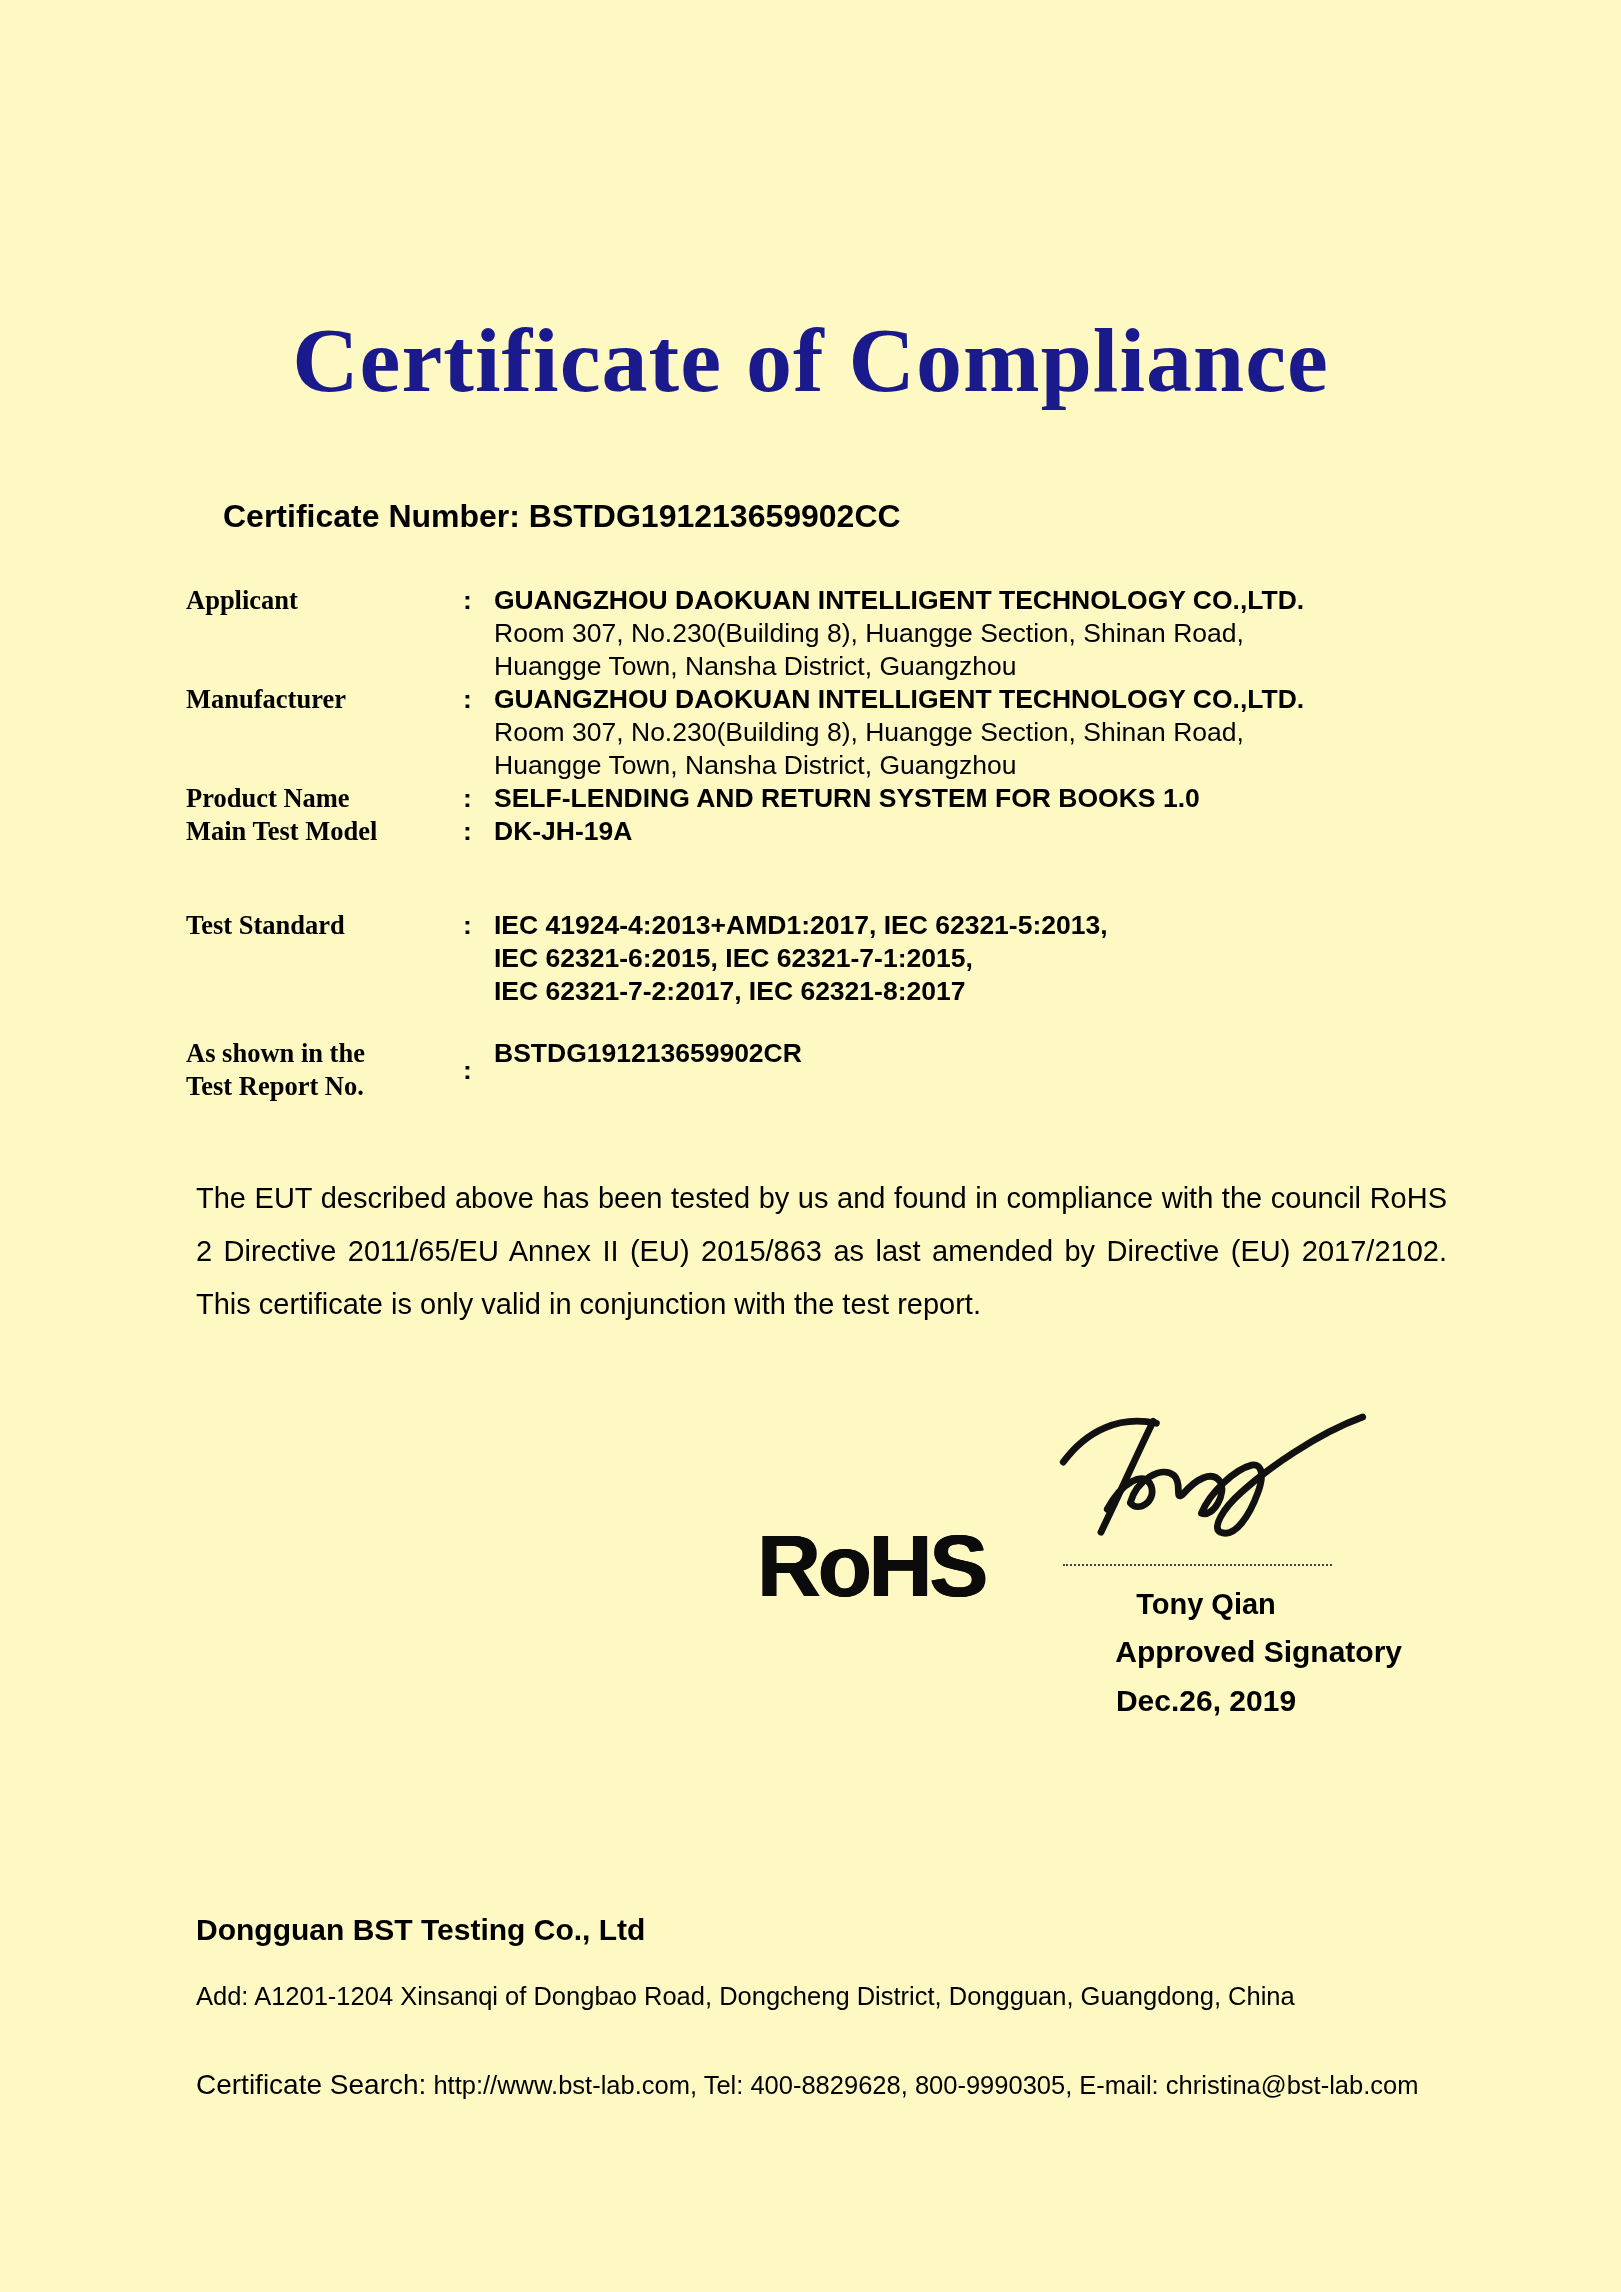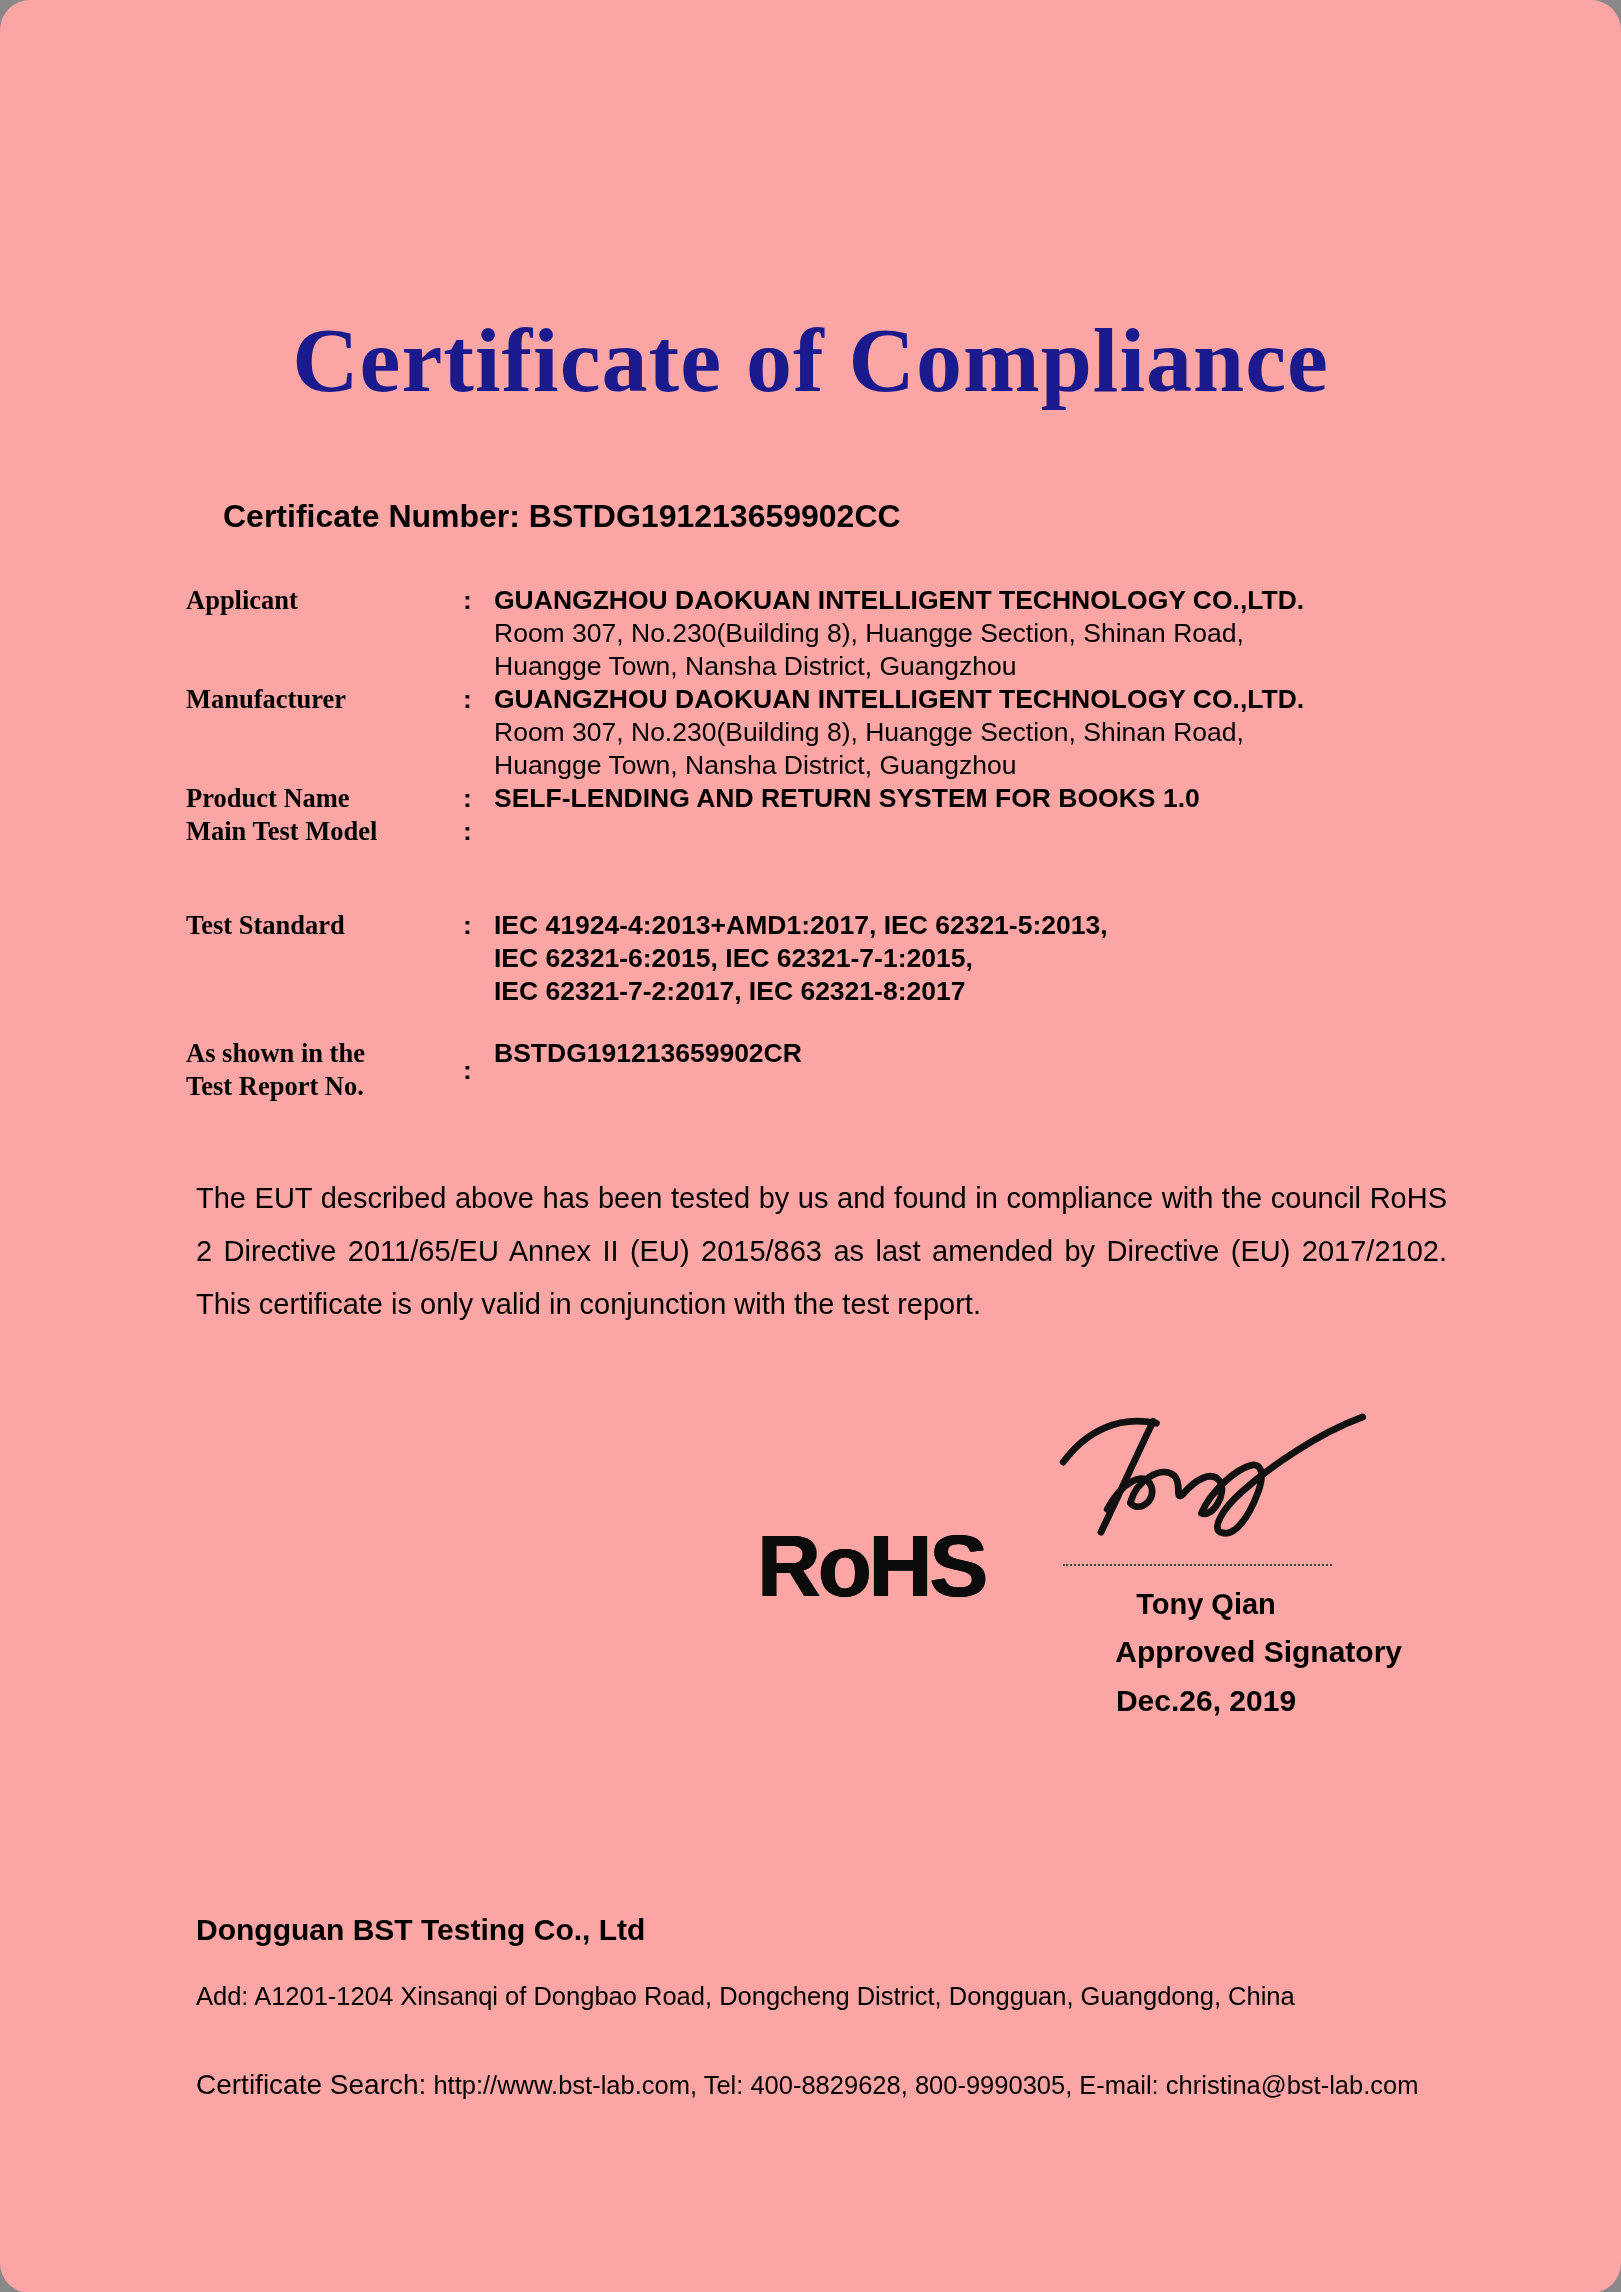--- a/index.html
+++ b/index.html
@@ -1,24 +1,23 @@
 <!DOCTYPE html>
 <html><head>
 <meta charset="utf-8">
 <style>
   html,body{margin:0;padding:0;background:#888;}
   .page{
     position:relative;
     width:1621px;height:2293px;
     margin:0 auto;
-    background:#fca5a5;
+    background:#fef9c3;
     font-family:"Liberation Sans", sans-serif;
     color:#000;
     overflow:hidden;
-    border-radius:30px;
   }
   
   .title{
     position:absolute;top:310px;left:0;width:1621px;
     text-align:center;
     font-family:"Liberation Serif", serif;
     font-weight:bold;
     font-size:92px;
     line-height:1.1;
     color:#1a1a8c;
@@ -122,20 +121,23 @@
       <div class="flabel">Product Name</div>
       <div class="fcolon">:</div>
       <div class="fvalue">
         <div class="line bold">SELF-LENDING AND RETURN SYSTEM FOR BOOKS 1.0</div>
       </div>
     </div>
 
     <div class="frow">
       <div class="flabel">Main Test Model</div>
       <div class="fcolon">:</div>
+      <div class="fvalue">
+        <div class="line bold">DK-JH-19A</div>
+      </div>
     </div>
 
     <div class="frow row-teststd">
       <div class="flabel">Test Standard</div>
       <div class="fcolon">:</div>
       <div class="fvalue">
         <div class="line bold">IEC 41924-4:2013+AMD1:2017, IEC 62321-5:2013,</div>
         <div class="line bold">IEC 62321-6:2015, IEC 62321-7-1:2015,</div>
         <div class="line bold">IEC 62321-7-2:2017, IEC 62321-8:2017</div>
       </div>

